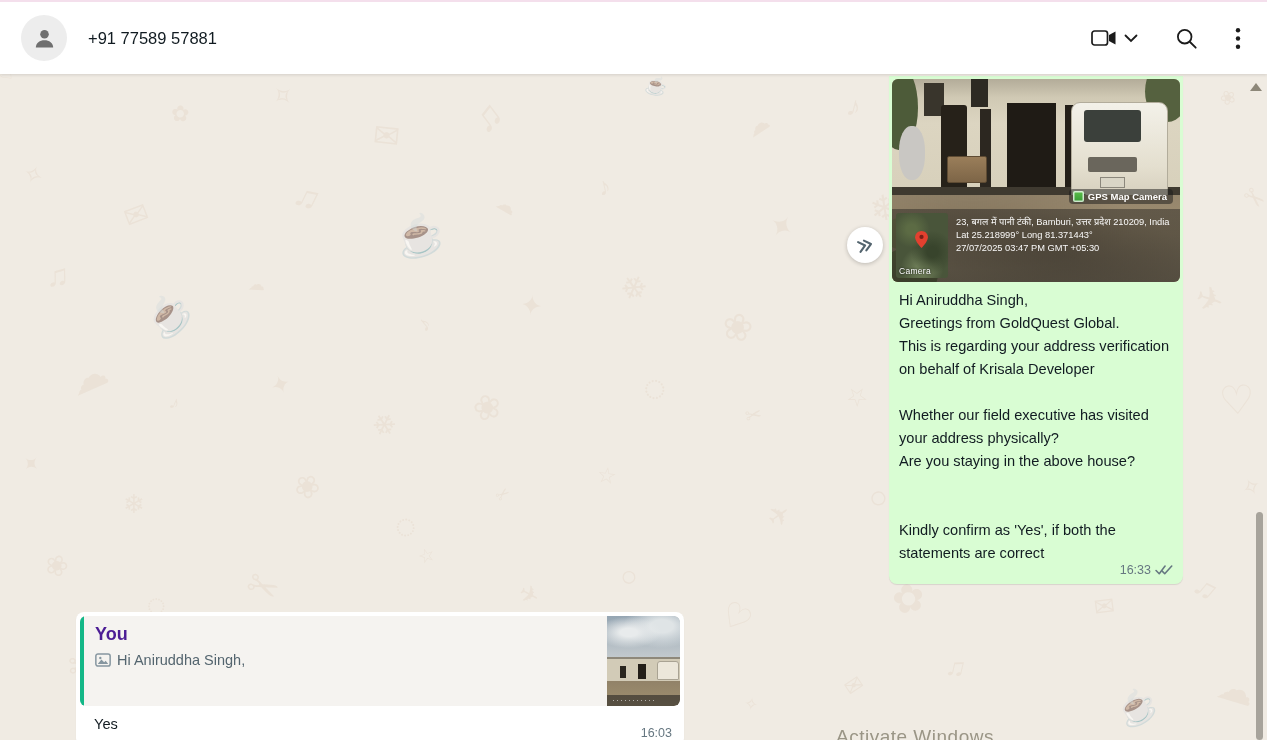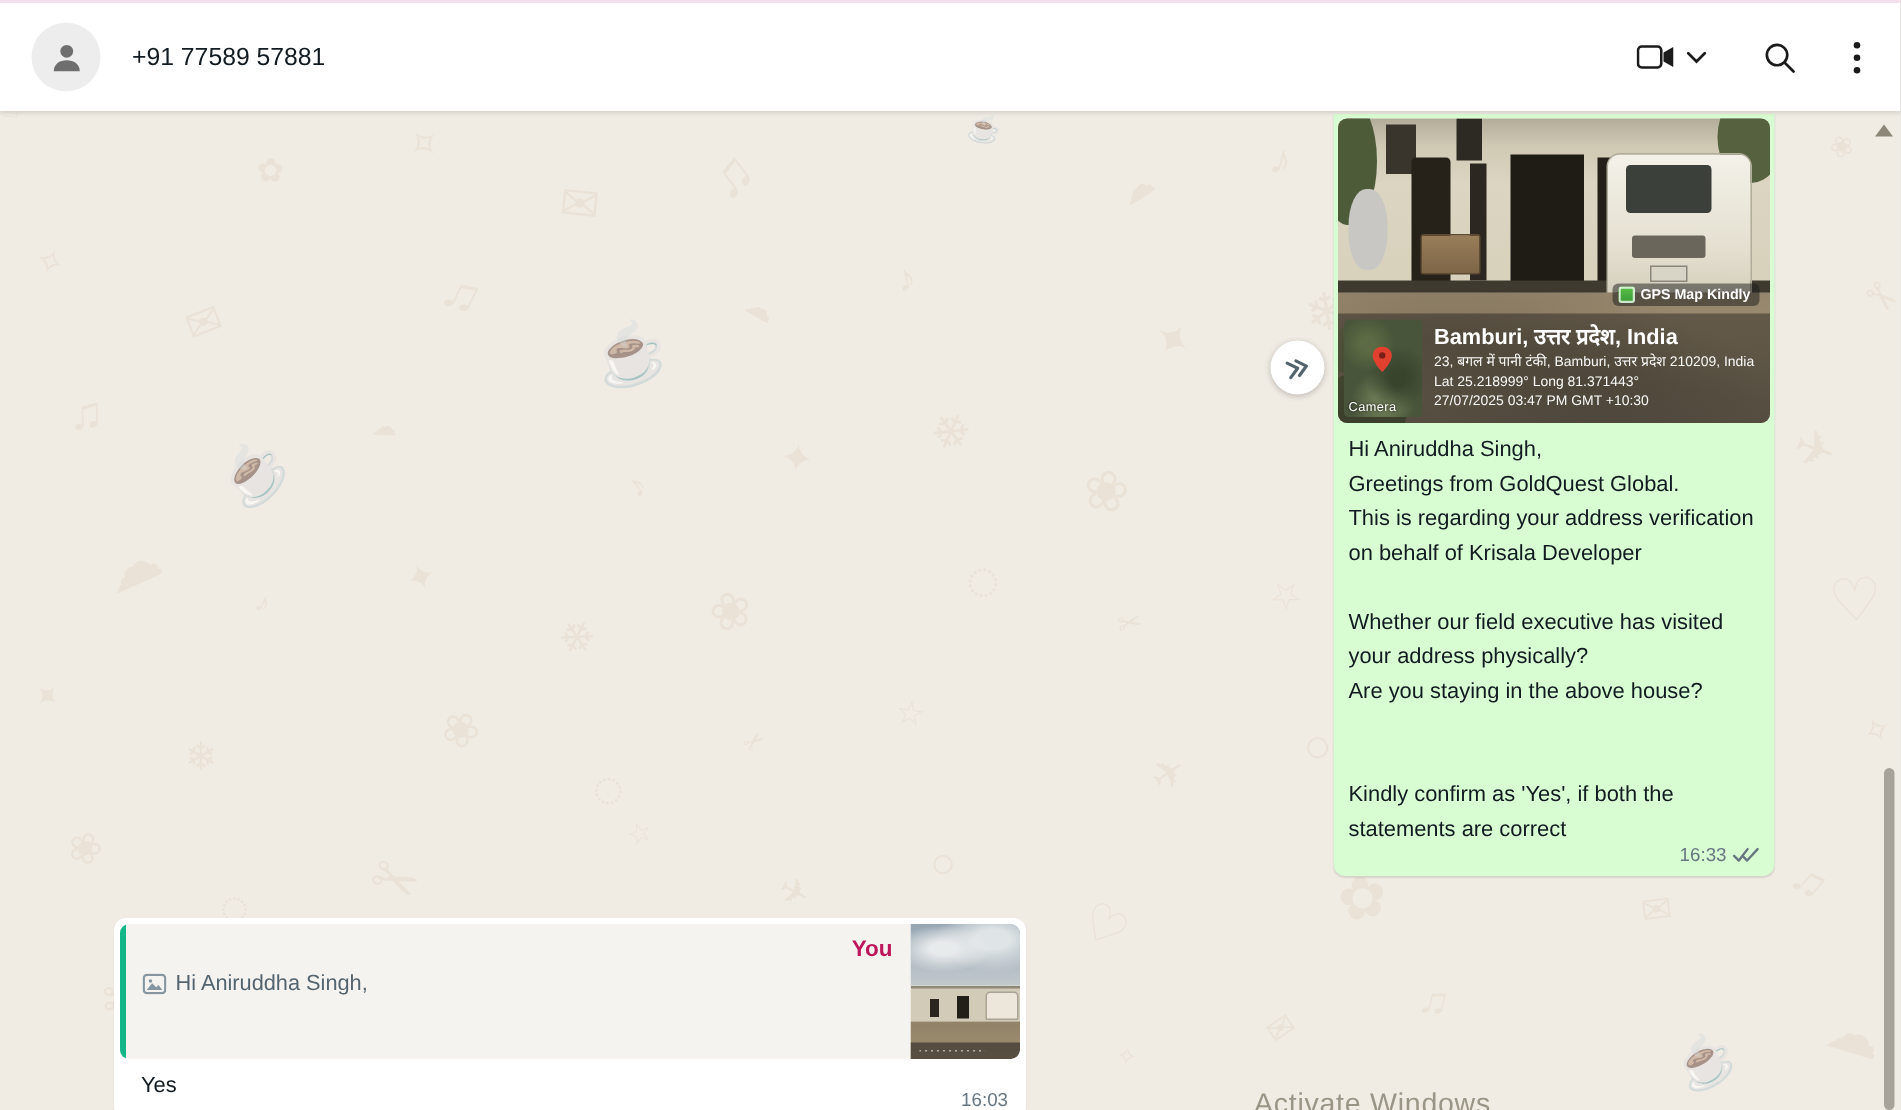--- a/index.html
+++ b/index.html
@@ -85,21 +85,21 @@
     background:#fff; box-shadow:0 1px 4px rgba(0,0,0,.22); display:flex; align-items:center;
     justify-content:center; cursor:pointer; z-index:3; }
 
   
   .bubble-in { position:absolute; left:76px; top:538px; width:608px; height:134px; z-index:2;
     background:#fff; border-radius:8px; padding:4px; box-shadow:0 1px 1px rgba(0,0,0,.1); }
   .quote { position:relative; display:flex; background:#f5f3f0; border-radius:6px; overflow:hidden;
     height:90px; cursor:pointer; }
   .qbar { width:4px; background:#13b787; flex:none; }
   .qbody { flex:1; padding:8px 12px 0 11px; min-width:0; overflow:hidden; }
-  .qauthor { color:#be185d; font-weight:bold; font-size:15px; margin-bottom:3px;text-align:right; }
+  .qauthor { color:#4c1d95; font-weight:bold; font-size:18px; margin-bottom:3px; }
   .qline { display:flex; align-items:center; gap:6px; color:#54656f; font-size:14.5px; line-height:24px; }
   .qline2 { color:#54656f; font-size:14.5px; line-height:24px; white-space:nowrap; }
   .qthumb { position:relative; width:73px; height:90px; flex:none; border-radius:0 6px 6px 0; overflow:hidden; }
   .t-sky   { position:absolute; top:0; left:0; right:0; height:45%;
     background:radial-gradient(ellipse at 30% 40%, #e8ebec 12%, transparent 45%),
                radial-gradient(ellipse at 75% 25%, #dfe4e6 15%, transparent 50%),
                linear-gradient(180deg,#95a5b2,#c2c9cd); }
   .t-bldg  { position:absolute; top:45%; left:0; right:0; height:27%; background:#d2cbb7;
     box-shadow:inset 0 2px 0 #8e887a; }
   .t-dark1 { position:absolute; left:18%; top:55%; width:8%; height:14%; background:#2a261f; }
@@ -263,35 +263,34 @@
           <div class="suv-grille"></div>
           <div class="suv-plate"></div>
           <div class="suv-wheel"></div>
         </div>
         <div class="p-ground"></div>
         <div class="p-grass1"></div>
         <div class="p-grass2"></div>
 
         <div class="gps-badge">
           <span class="gps-ico"></span>
-          <span>GPS Map Kindly</span>
+          <span>GPS Map Camera</span>
         </div>
         <div class="gps-band">
           <div class="mapthumb">
             <svg class="map-pin" width="13" height="17" viewBox="0 0 12 16">
               <path d="M6 0 C2.7 0 0 2.6 0 5.8 C0 10 6 16 6 16 C6 16 12 10 12 5.8 C12 2.6 9.3 0 6 0 Z" fill="#e2402f"></path>
               <circle cx="6" cy="5.6" r="2" fill="#7a1f17"></circle>
             </svg>
             <span class="glabel">Camera</span>
           </div>
           <div class="gps-text">
-            <div class="gps-title">Bamburi, उत्तर प्रदेश, India</div>
             <div class="gps-line">23, बगल में पानी टंकी, Bamburi, उत्तर प्रदेश 210209, India</div>
             <div class="gps-line">Lat 25.218999° Long 81.371443°</div>
-            <div class="gps-line">27/07/2025 03:47 PM GMT +10:30</div>
+            <div class="gps-line">27/07/2025 03:47 PM GMT +05:30</div>
           </div>
         </div>
       </div>
       <div class="msg-text">Hi Aniruddha Singh,
 Greetings from GoldQuest Global.
 This is regarding your address verification on behalf of Krisala Developer
 
 Whether our field executive has visited your address physically?
 Are you staying in the above house?
 

